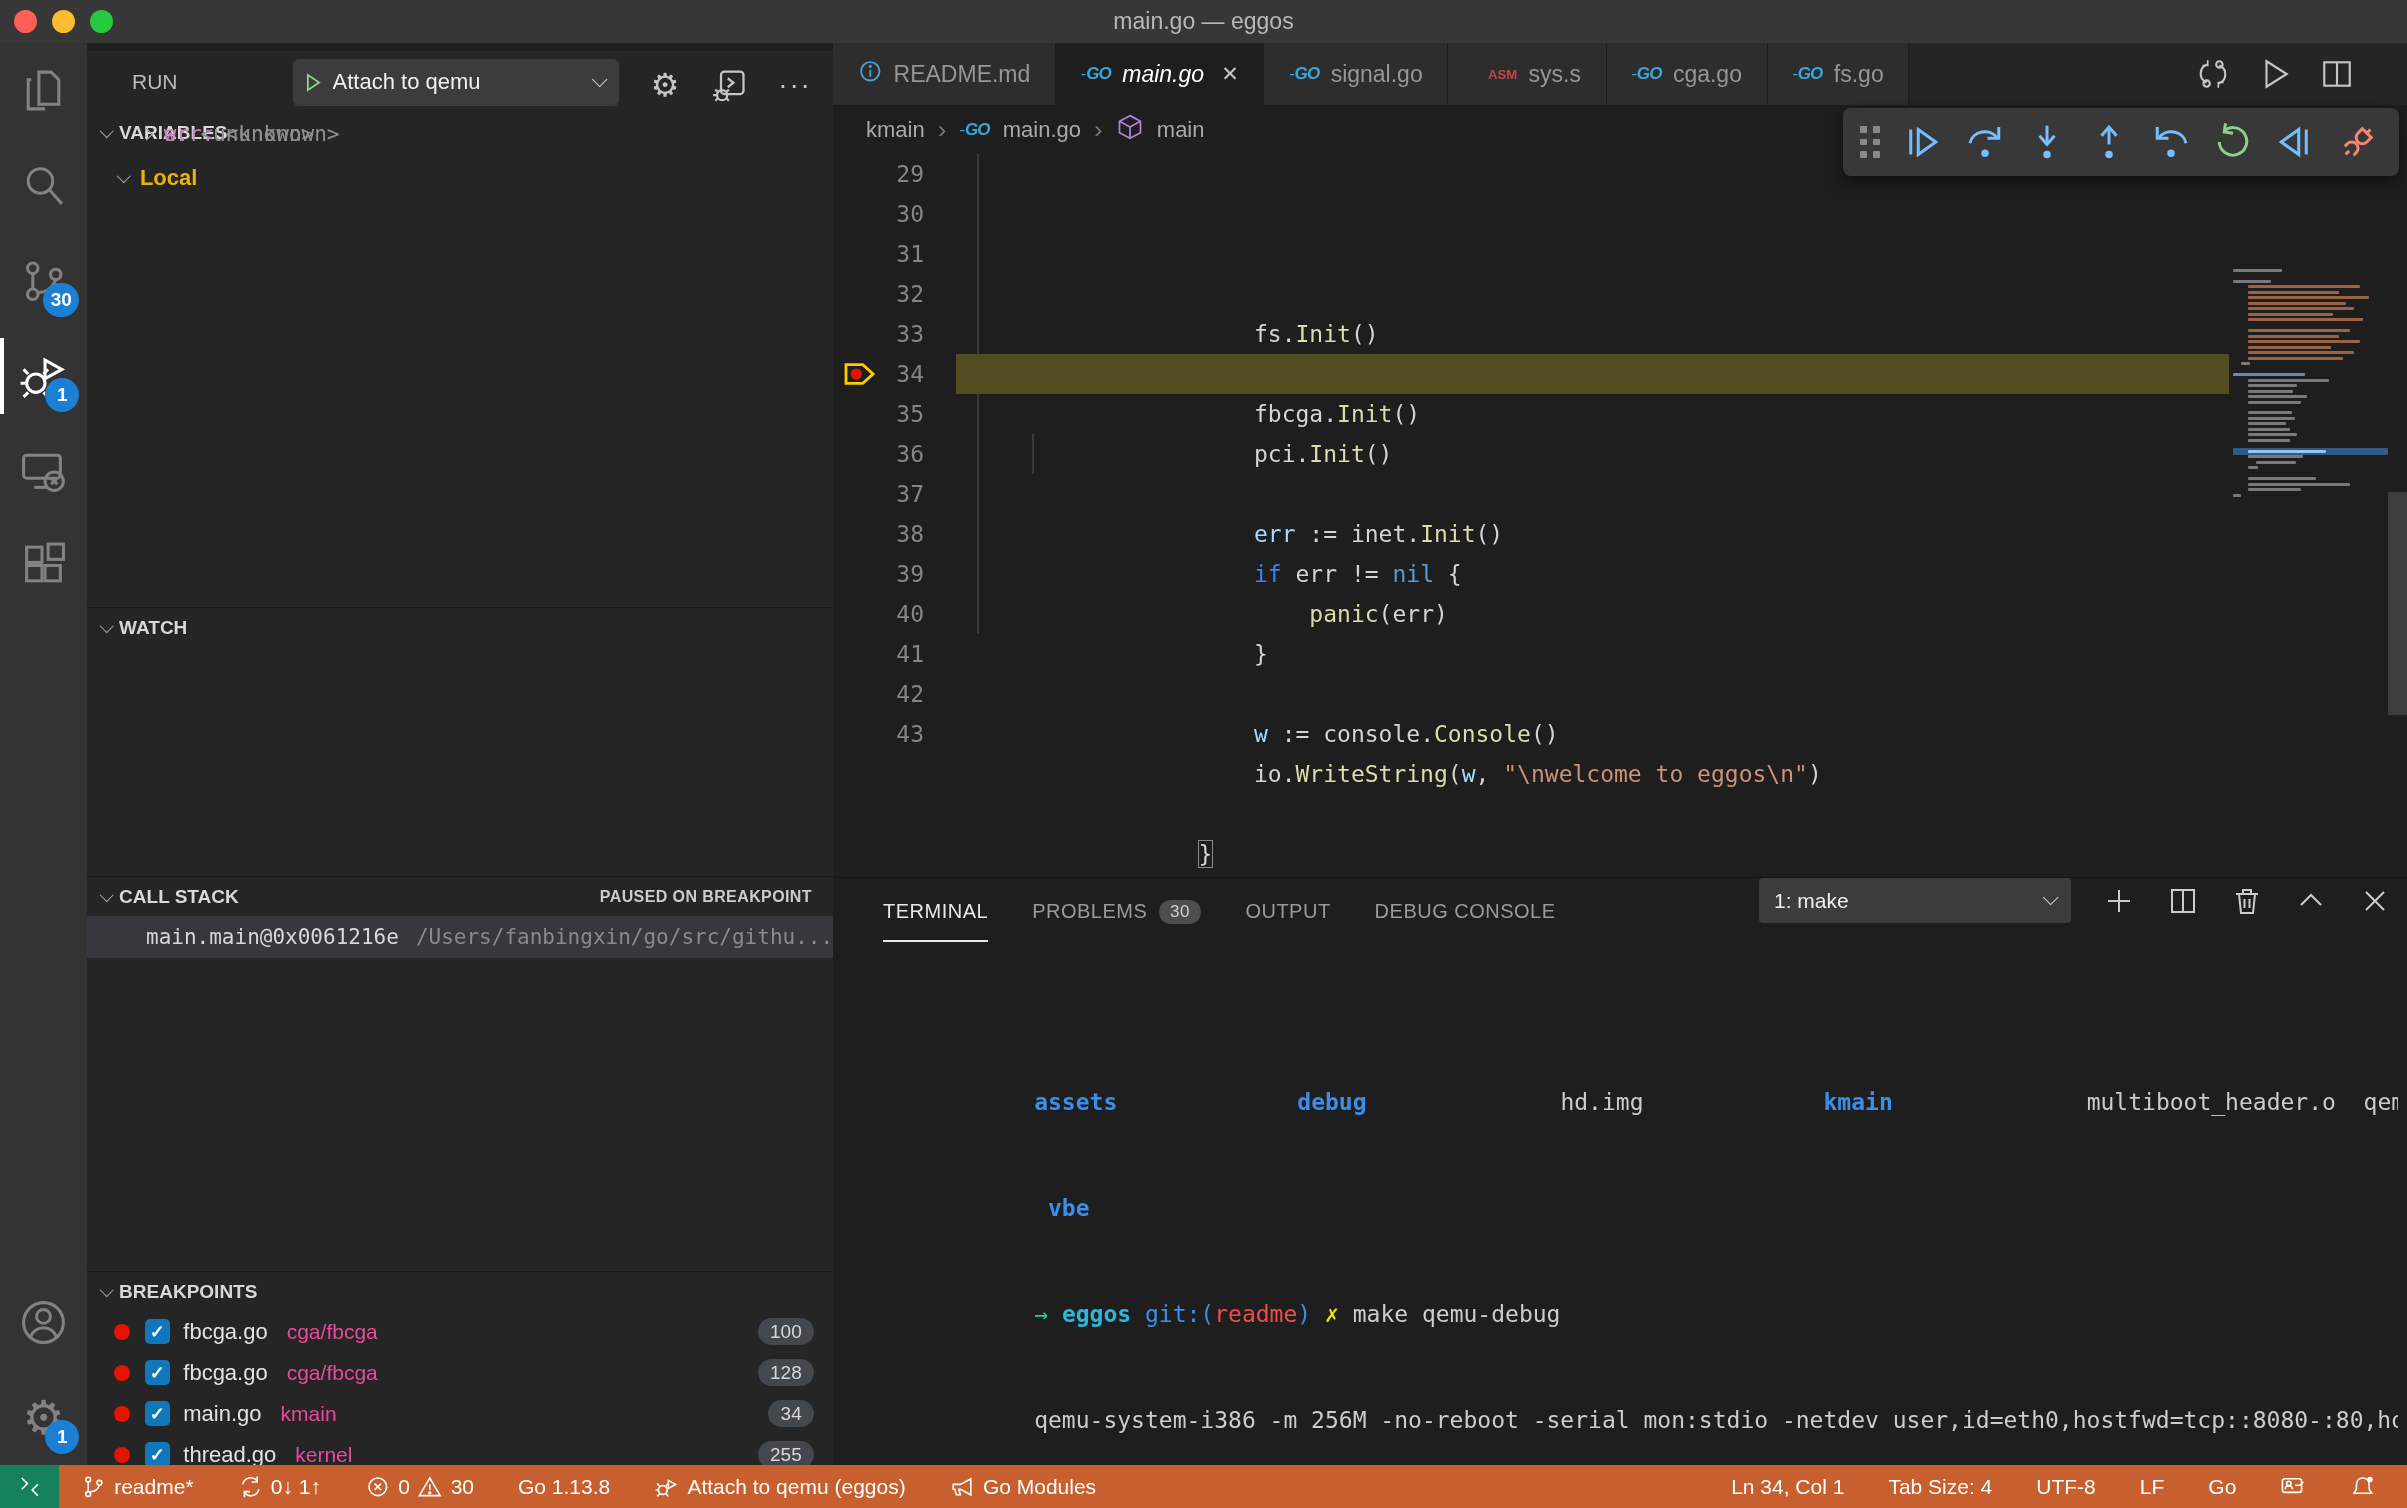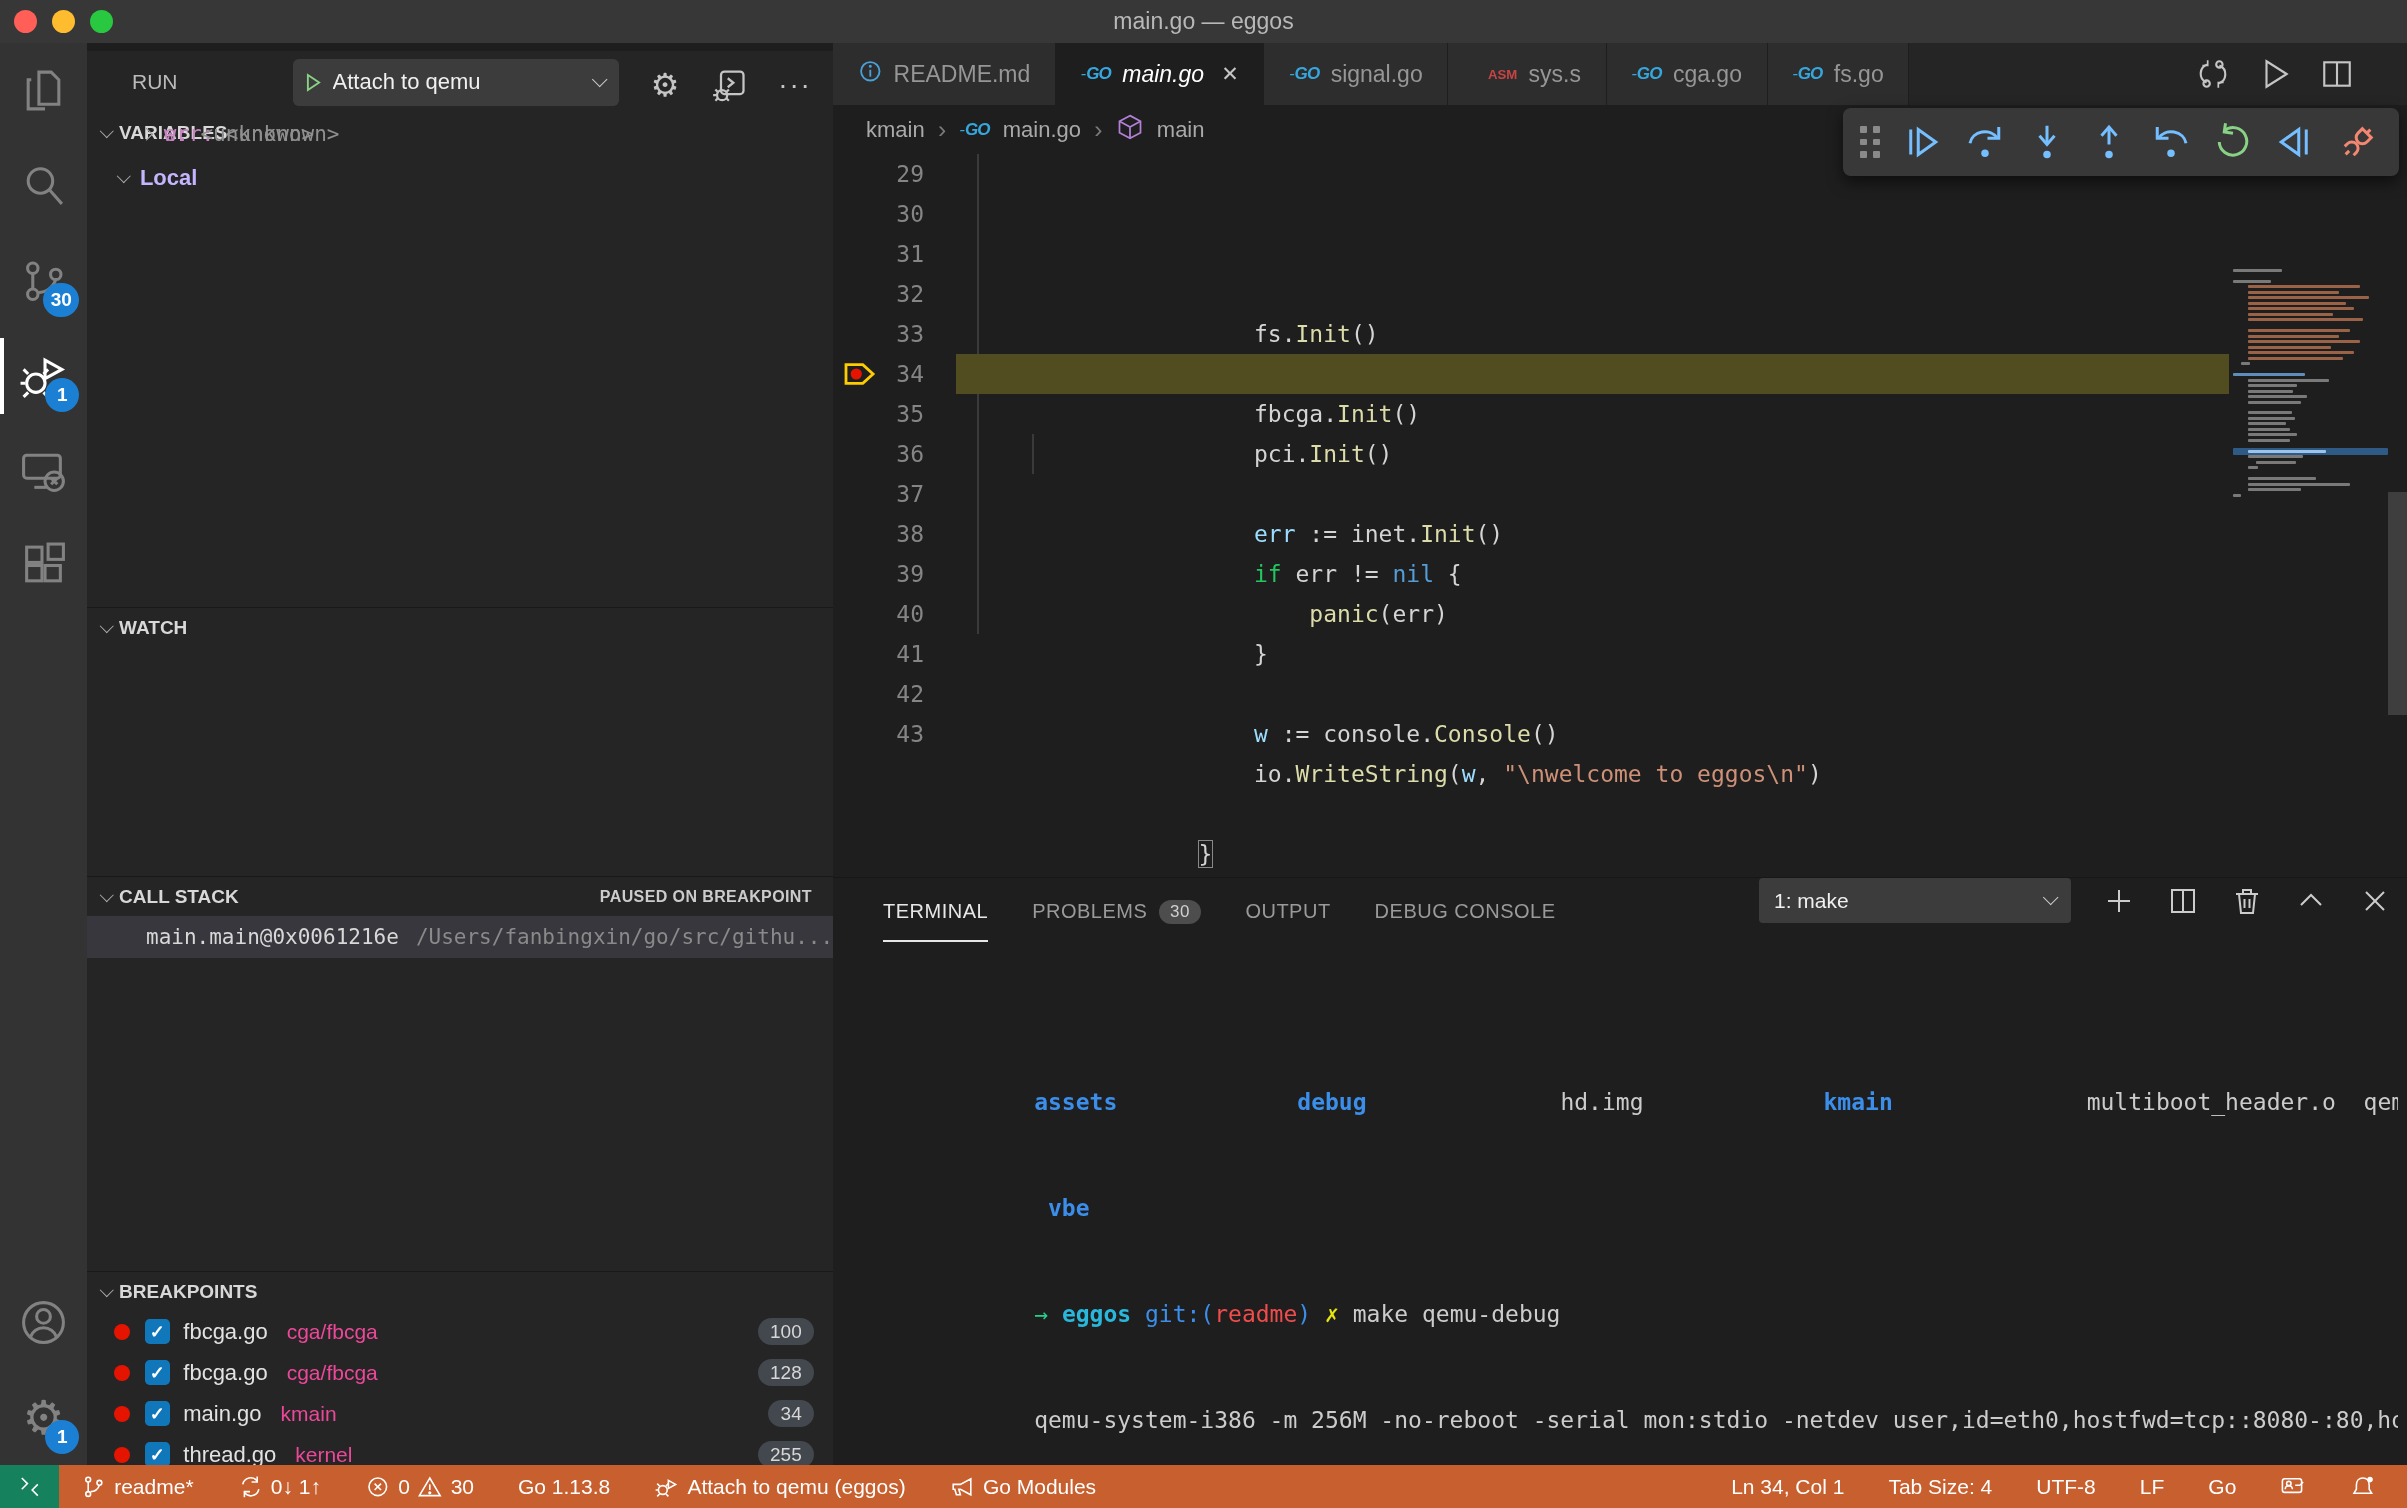--- a/index.html
+++ b/index.html
@@ -39,21 +39,21 @@
   .cfg-label { flex:1; font-size:22px; color:#f0f0f0; white-space:nowrap; overflow:hidden; }
   .chev { display:inline-block; width:11.4px; height:11.4px; border-right:1.9px solid #cccccc; border-bottom:1.9px solid #cccccc; transform:rotate(45deg); margin-top:-5.7px; }
   .run-icons { position:absolute; right:0; top:13.2px; display:flex; gap:23px; align-items:center; padding-right:17px; color:#c5c5c5; }
   .run-icons .ric { width:42px; height:42px; display:flex; align-items:center; justify-content:center; }
   .more-dots { font-size:28px; letter-spacing:1.9px; color:#c5c5c5; }
 
   .section-header { position:absolute; left:0; right:0; height:40px; display:flex; align-items:center;
     padding-left:15px; gap:7.6px; font-size:19px; font-weight:bold; color:#d8d8d8; border-top:0.9px solid #191919; }
   .sec-chev { width:9.5px; height:9.5px; border-right:1.9px solid #aaa; border-bottom:1.9px solid #aaa; transform:rotate(45deg); margin-top:-3.8px; }
   .tree-row { position:absolute; left:0; right:0; height:42px; display:flex; align-items:center; font-size:22px; }
-  .tw { color:#c4b5fd; font-weight:bold; }
+  .tw { color:#eab308; font-weight:bold; }
   .var-name { color:#c586c0; font-family:"DejaVu Sans Mono",monospace; font-size:21px; }
   .var-val { color:#8f8f8f; font-family:"DejaVu Sans Mono",monospace; font-size:21px; margin-left:11.4px; }
   .arrow-chev { width:8.5px; height:8.5px; border-right:1.9px solid #9a9a9a; border-bottom:1.9px solid #9a9a9a; transform:rotate(-45deg); margin:0 13.2px 0 0; }
   .paused-badge { position:absolute; right:21px; font-size:16px; font-weight:bold; letter-spacing:0.4px; color:#cccccc; }
   .frame-row { position:absolute; left:0; right:0; height:42px; background:#37373d; display:flex; align-items:center; padding-left:59px; }
   .frame-name { font-family:"DejaVu Sans Mono",monospace; font-size:21px; color:#d8d8d8; white-space:nowrap; }
   .frame-path { font-family:"DejaVu Sans Mono",monospace; font-size:21px; color:#8a8a8a; margin-left:17px; white-space:nowrap; overflow:hidden; }
   .bp-list { position:absolute; left:0; right:0; }
   .bp-row { height:41px; display:flex; align-items:center; padding:0 19px 0 26.5px; }
   .bp-dot { width:16px; height:16px; border-radius:50%; background:#e51400; margin-right:15px; flex:none; }
@@ -85,21 +85,21 @@
 
   .code { position:absolute; left:0; top:111px; right:0; bottom:0; overflow:hidden; }
   .line { display:flex; height:40px; padding-right:178px; position:relative; }
   .gutter { width:123px; flex:none; position:relative; text-align:right; padding-right:32px;
     font-family:"DejaVu Sans Mono",monospace; font-size:23px; line-height:40px; color:#858585; }
   .content { flex:1; position:relative; padding-left:21px; white-space:pre;
     font-family:"DejaVu Sans Mono",monospace; font-size:23px; line-height:40px; color:#d4d4d4; }
   .line.hl .content { background:#514d21; }
   .guide { position:absolute; top:0; bottom:0; width:1.9px; background:#3a3a3a; }
   .gd1 { left:21px; } .gd2 { left:76px; }
-  .p{color:#d4d4d4}.v{color:#9cdcfe}.f{color:#dcdcaa}.k{color:#22c55e}.c{color:#569cd6}.s{color:#ce9178}
+  .p{color:#d4d4d4}.v{color:#9cdcfe}.f{color:#dcdcaa}.k{color:#3b82f6}.c{color:#569cd6}.s{color:#ce9178}
   .bm { outline:0.9px solid #888888; outline-offset:-0.9px; }
   .bpcur { position:absolute; left:9.5px; top:5.7px; width:34px; height:28px; }
 
   .minimap { position:absolute; top:111px; right:19px; width:155px; height:606px; }
   .mm-bar { position:absolute; height:2.8px; border-radius:0.9px; }
   .vthumb { position:absolute; right:0; top:449px; width:19px; height:223px; background:rgba(122,122,122,.35); }
 
   
   .dbg-toolbar { position:absolute; left:1010px; top:65px; height:68px; display:flex; align-items:center; gap:13.2px;
     background:#383838; border-radius:7.6px; padding:0 17px; box-shadow:0 5.7px 15px rgba(0,0,0,.55); z-index:9; }

